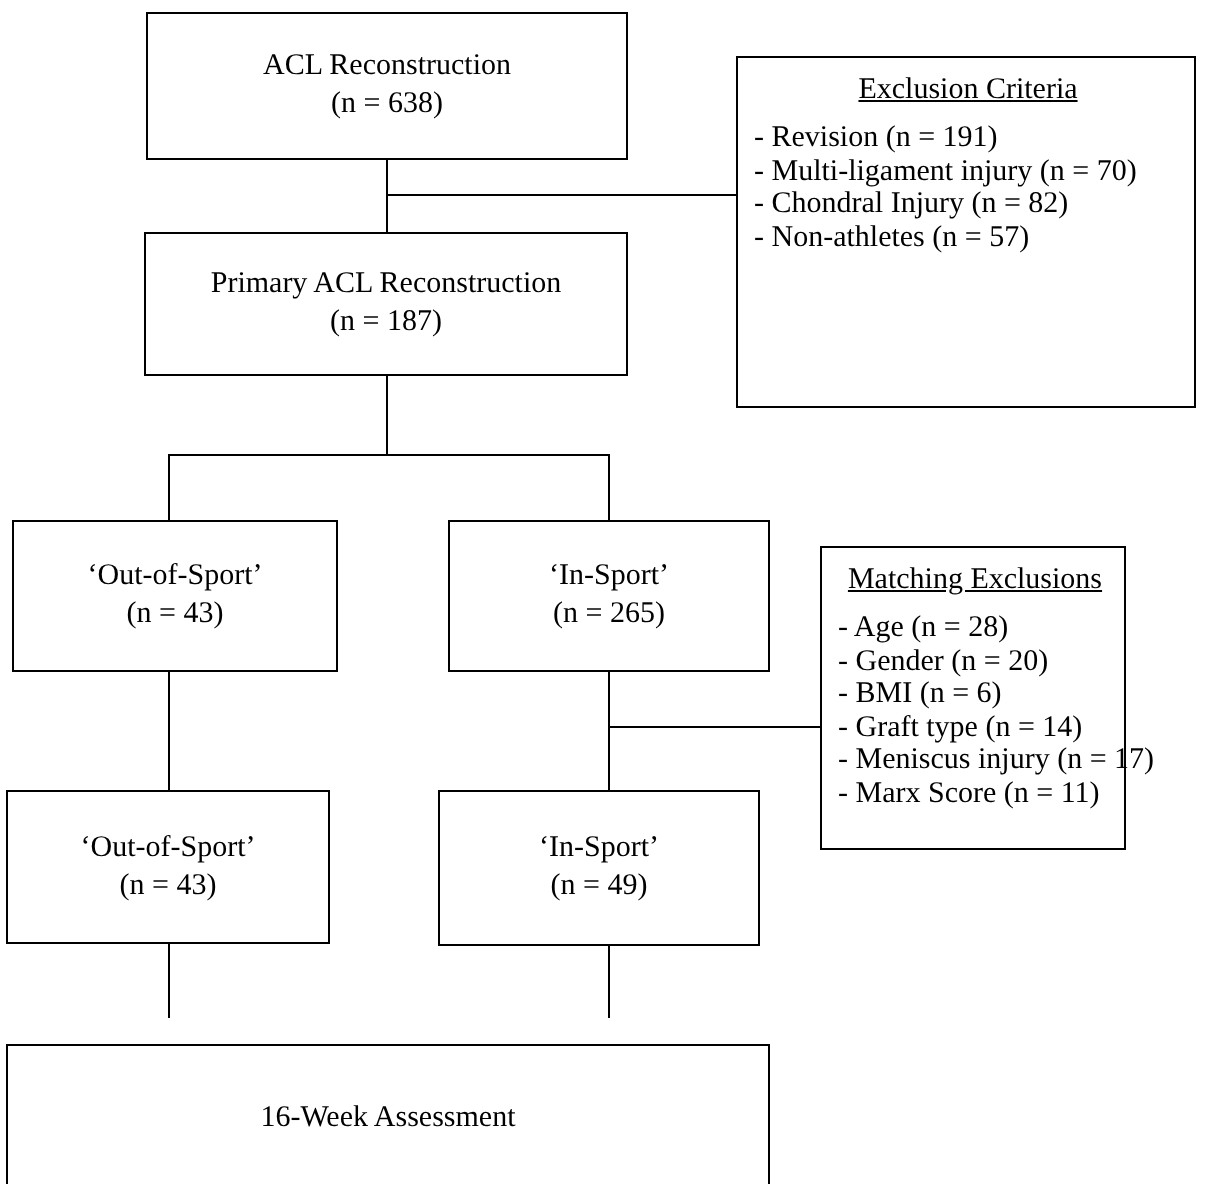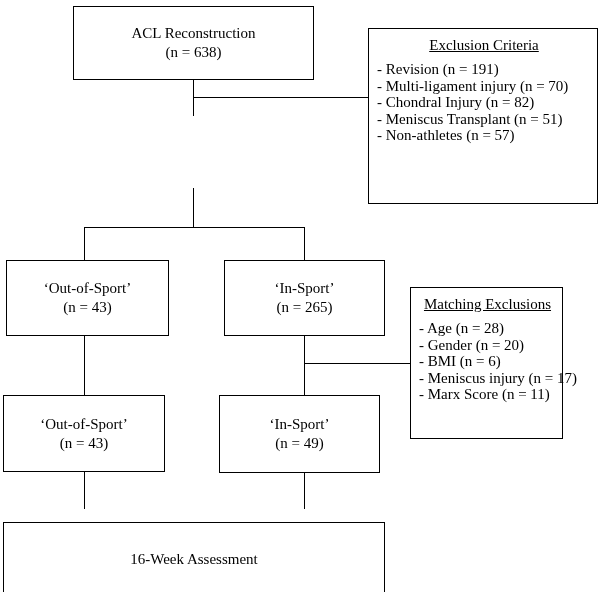--- a/index.html
+++ b/index.html
@@ -49,21 +49,21 @@
   .line {
     position: absolute;
     background: #000000;
   }
   
   #box-acl        { left: 73px;  top: 6px;   width: 241px; height: 74px; }
   #box-exclusion  { left: 368px; top: 28px;  width: 230px; height: 176px; }
   #box-primary    { left: 72px;  top: 116px; width: 242px; height: 72px; }
   #box-oos1       { left: 6px;   top: 260px; width: 163px; height: 76px; }
   #box-is1        { left: 224px; top: 260px; width: 161px; height: 76px; }
-  #box-matching   { left: 410px; top: 287px; width: 153px; height: 152px; }
+  #box-matching   { left: 410px; top: 273px; width: 153px; height: 152px; }
   #box-oos2       { left: 3px;   top: 395px; width: 162px; height: 77px; }
   #box-is2        { left: 219px; top: 395px; width: 161px; height: 78px; }
   #box-assessment { left: 3px;   top: 509px; width: 382px; height: 74px; margin-top: 13px; }
   
   #conn-acl-primary-v   { left: 193px; top: 80px;  width: 1px;   height: 36px; }
   #conn-exclusion-h     { left: 194px; top: 97px;  width: 174px; height: 1px; }
   #conn-primary-split-v { left: 193px; top: 188px; width: 1px;   height: 39px; }
   #conn-split-h         { left: 84px;  top: 227px; width: 221px; height: 1px; }
   #conn-split-left-v    { left: 84px;  top: 227px; width: 1px;   height: 33px; }
   #conn-split-right-v   { left: 304px; top: 227px; width: 1px;   height: 33px; }
@@ -94,42 +94,46 @@
     <div>ACL Reconstruction</div>
     <div>(n = 638)</div>
   </div>
 
   <div class="box list-box" id="box-exclusion">
     <div class="list-title">Exclusion Criteria</div>
     <div class="list-items">
       <div>- Revision (n = 191)</div>
       <div>- Multi-ligament injury (n = 70)</div>
       <div>- Chondral Injury (n = 82)</div>
-      <div>- Meniscus Transplant (n = 51)</div>
       <div>- Non-athletes (n = 57)</div>
     </div>
   </div>
 
+  <div class="box center-box" id="box-primary">
+    <div>Primary ACL Reconstruction</div>
+    <div>(n = 187)</div>
+  </div>
 
   <div class="box center-box" id="box-oos1">
     <div>‘Out-of-Sport’</div>
     <div>(n = 43)</div>
   </div>
 
   <div class="box center-box" id="box-is1">
     <div>‘In-Sport’</div>
     <div>(n = 265)</div>
   </div>
 
   <div class="box list-box" id="box-matching">
     <div class="list-title">Matching Exclusions</div>
     <div class="list-items">
       <div>- Age (n = 28)</div>
       <div>- Gender (n = 20)</div>
       <div>- BMI (n = 6)</div>
+      <div>- Graft type (n = 14)</div>
       <div>- Meniscus injury (n = 17)</div>
       <div>- Marx Score (n = 11)</div>
     </div>
   </div>
 
   <div class="box center-box" id="box-oos2">
     <div>‘Out-of-Sport’</div>
     <div>(n = 43)</div>
   </div>
 

